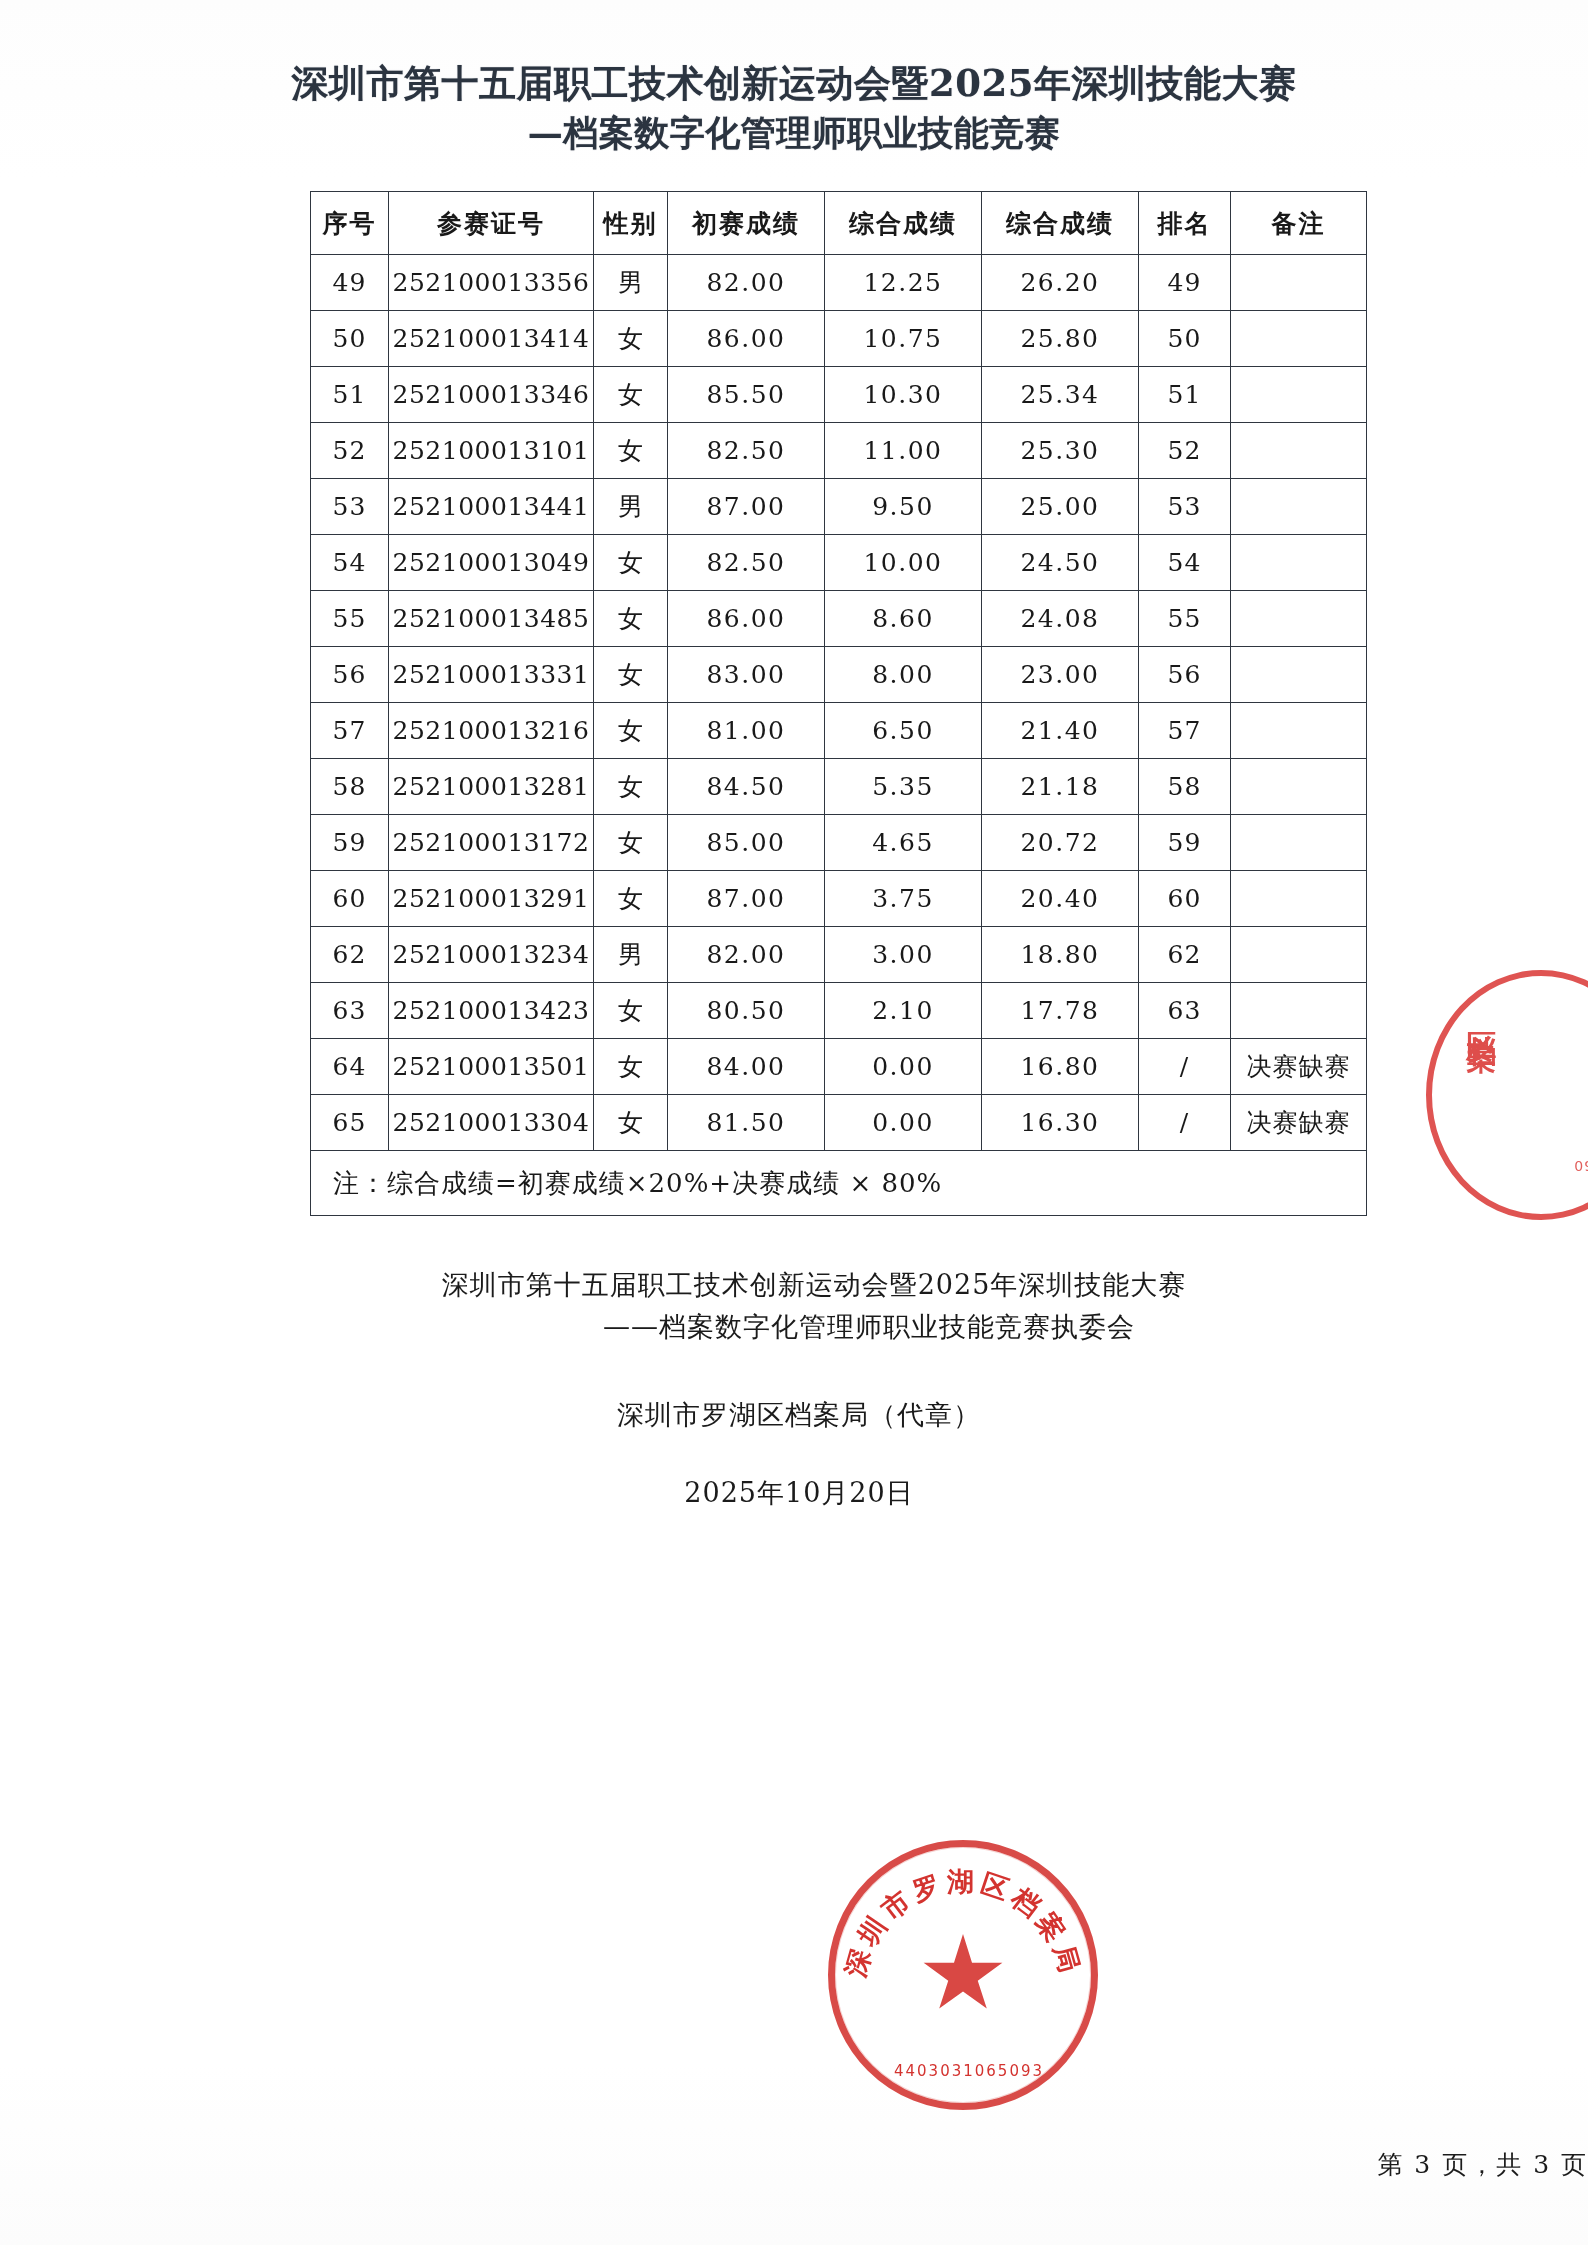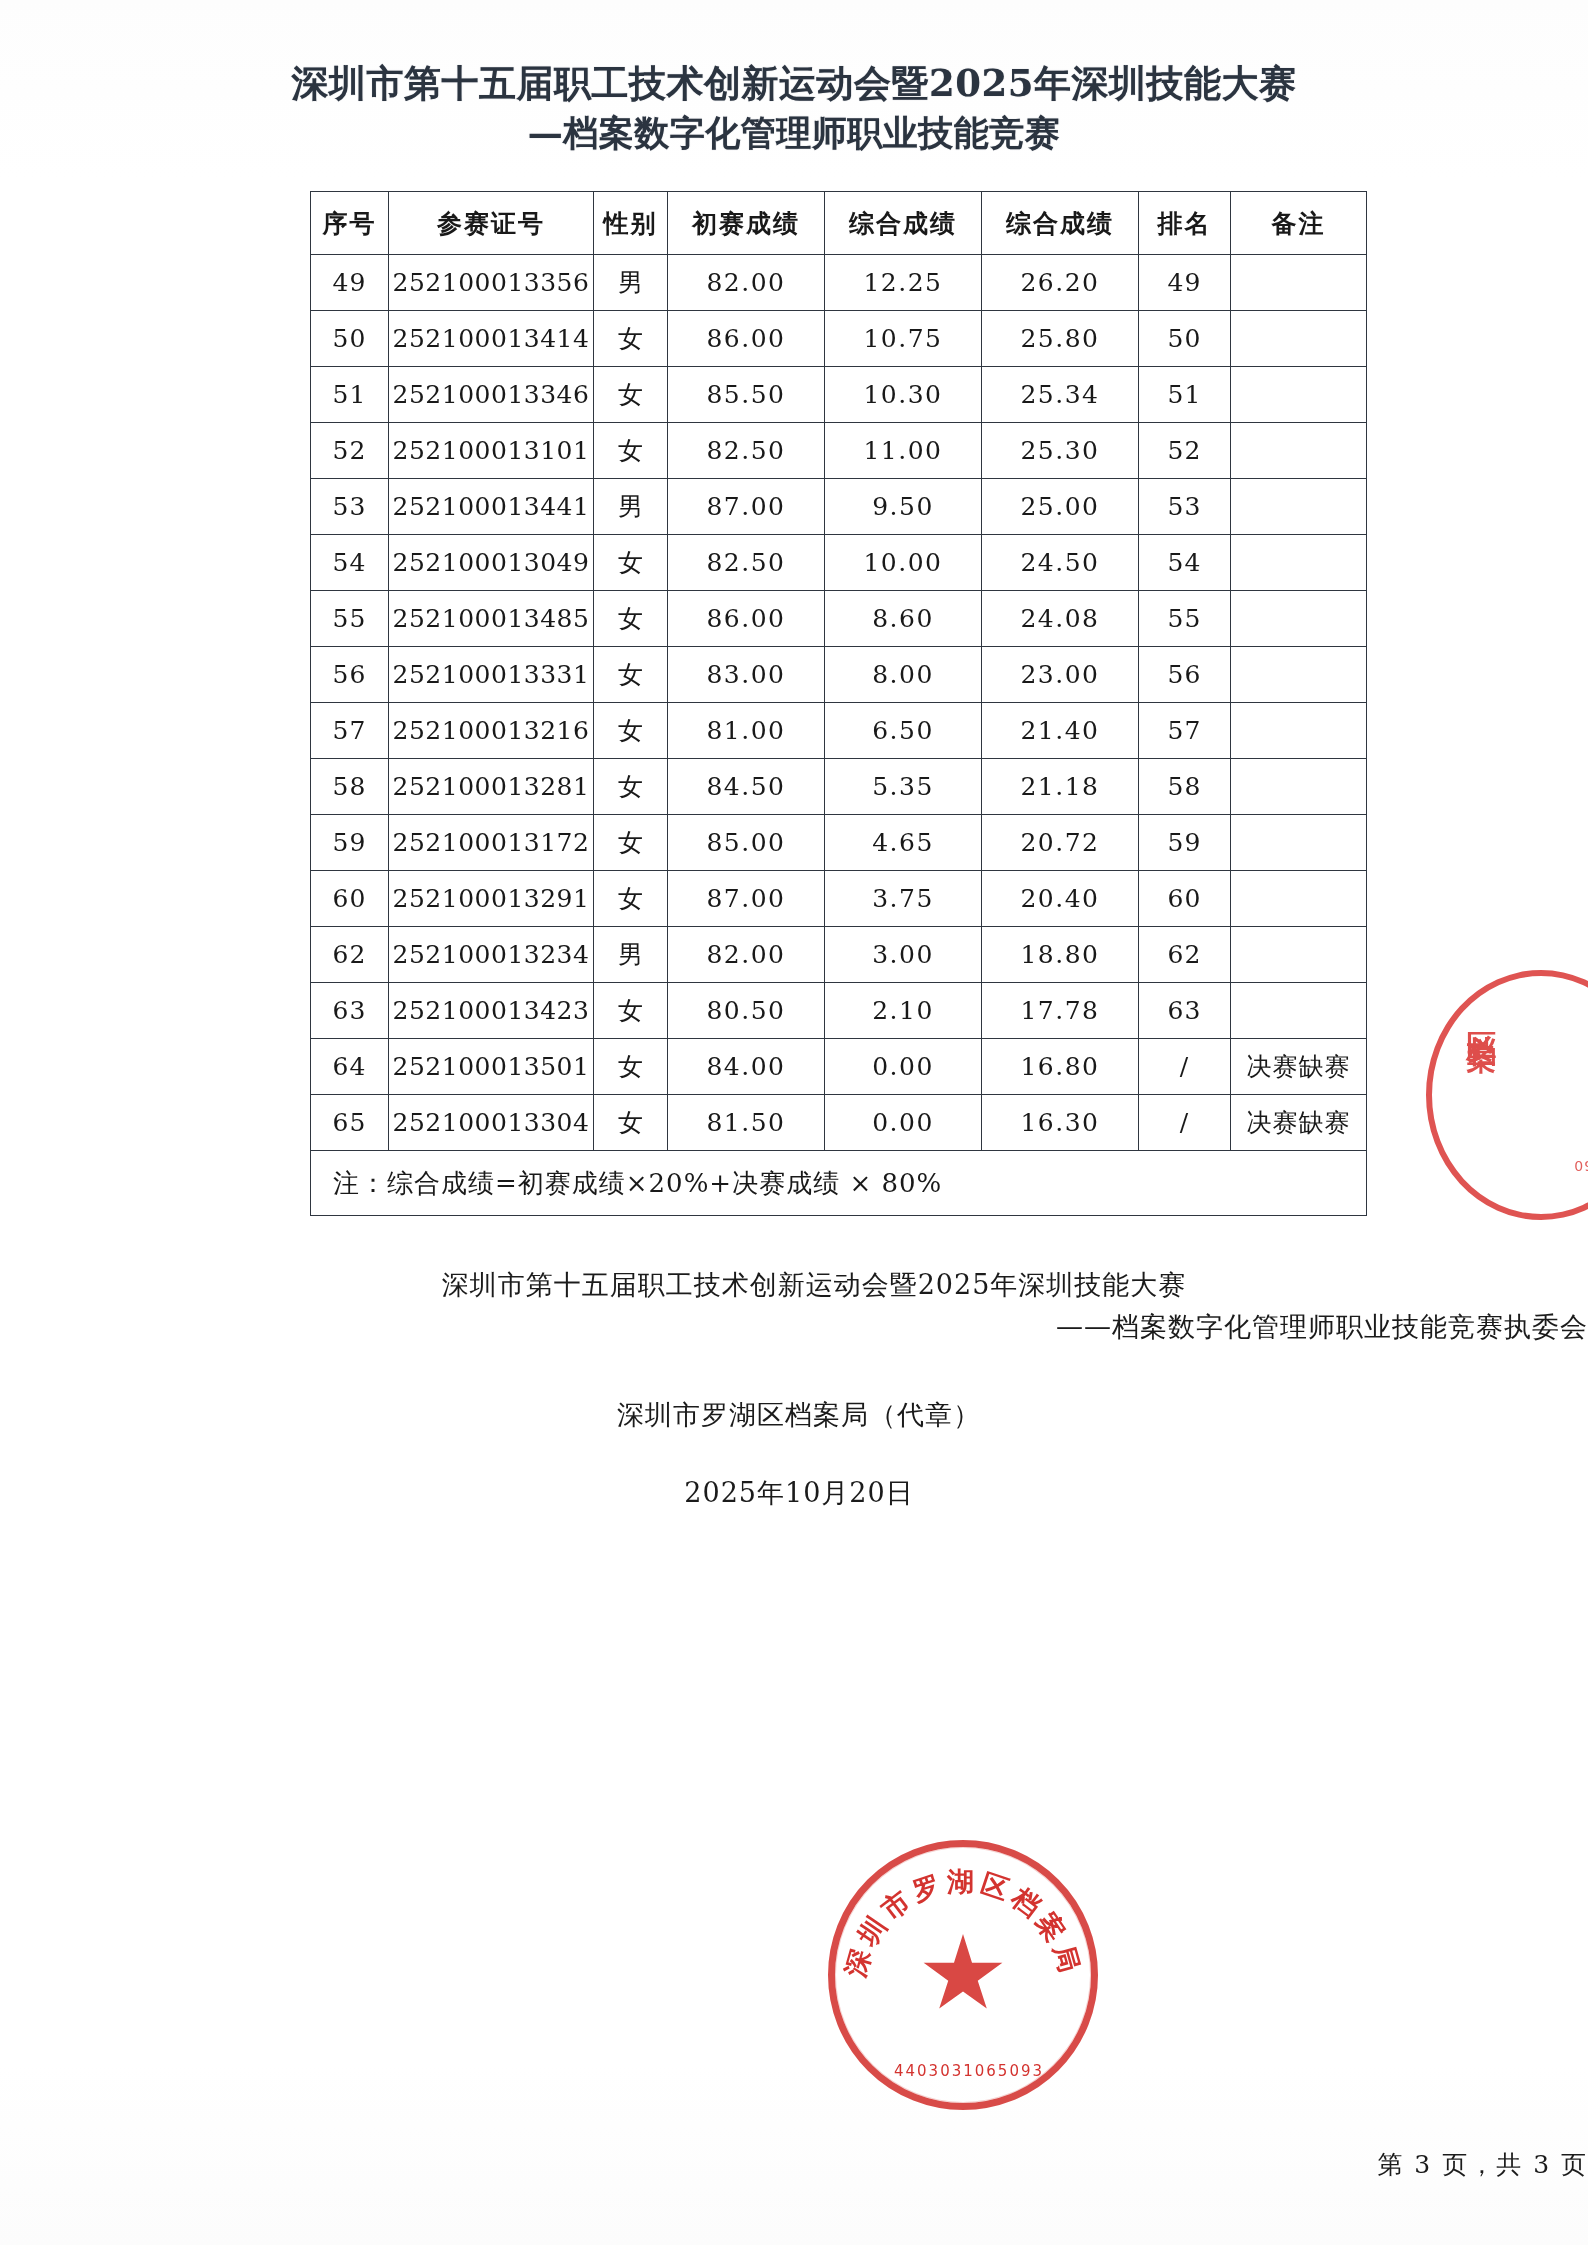--- a/index.html
+++ b/index.html
@@ -89,21 +89,21 @@
     z-index:3;
   }
   .sign-line {
     font-size:27px;
     letter-spacing:1px;
     color:#1b1b1b;
     line-height:1.55;
     font-family:"DejaVu Serif", serif;
   }
   .sign-line.l1 { padding-left:40px; }
-  .sign-line.l2 { padding-left:150px;text-align:right; }
+  .sign-line.l2 { padding-left:150px; }
   .sign-line.l3 { margin-top:46px; padding-left:10px; }
   .sign-line.l4 { margin-top:36px; padding-left:10px; }
 
   .page-footer {
     position:absolute;
     left:0; right:0;
     bottom:64px;
     text-align:right;
     font-size:25px;
     letter-spacing:2px;

